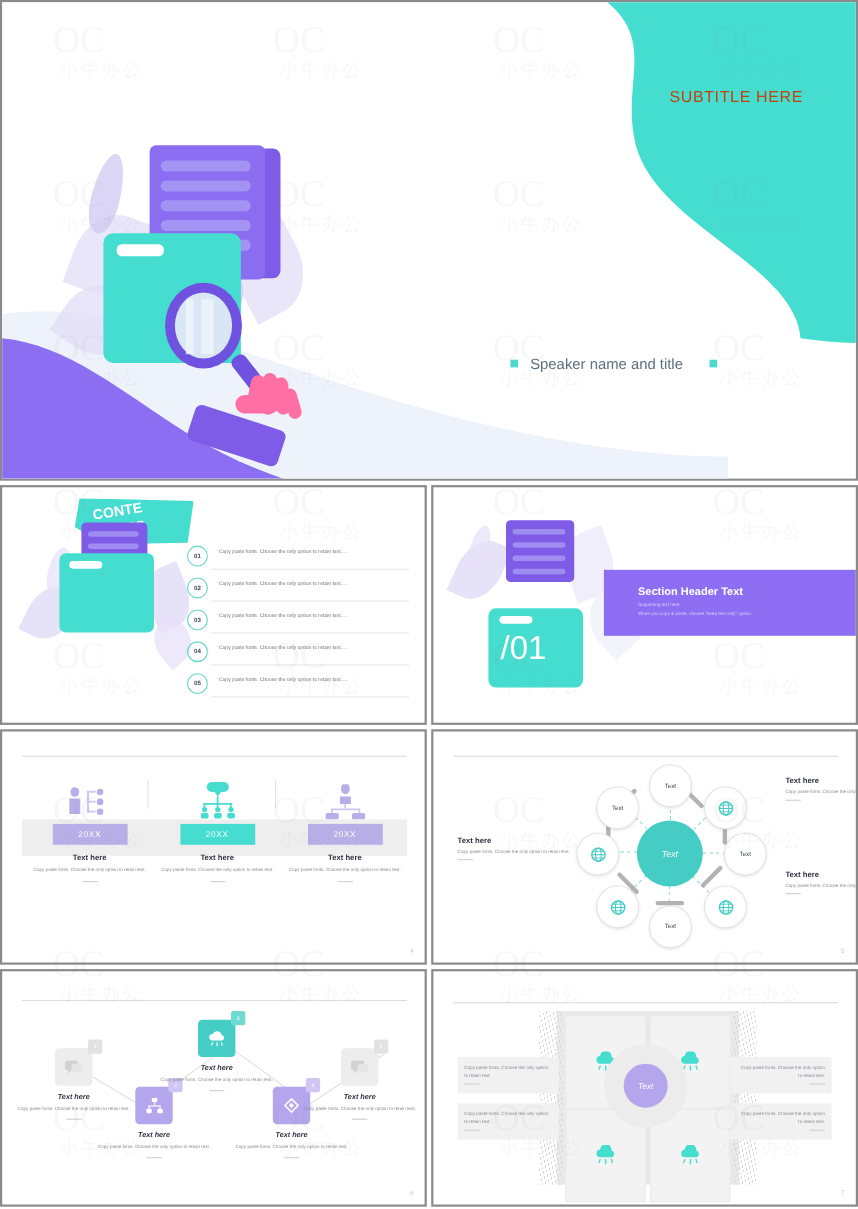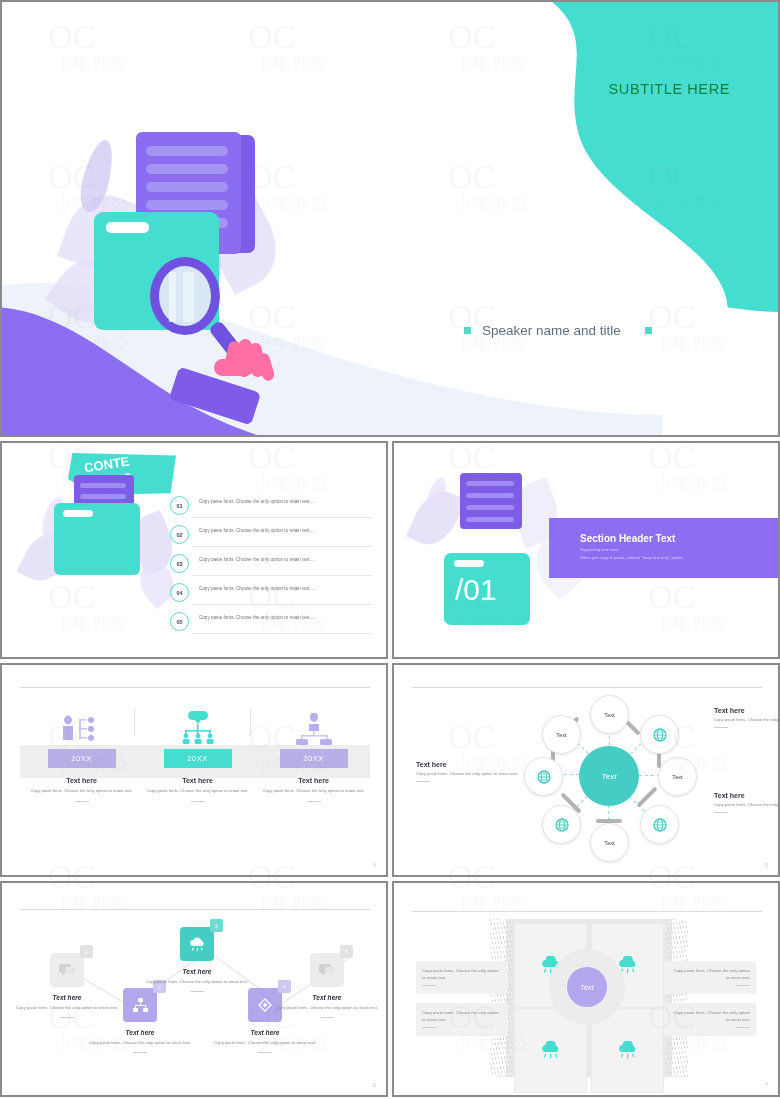--- a/index.html
+++ b/index.html
@@ -36,21 +36,21 @@
   }
   .s1-lightblue{position:absolute;left:-40px;bottom:-20px;width:700px;height:200px;
       background:#eef2fa;
       clip-path:path("M 0 40 C 120 0 260 70 400 110 C 520 145 620 160 700 160 L 700 200 L 0 200 Z");
       z-index:1;}
   .s1-purple{z-index:2;}
 
   .logo-box{position:absolute;left:64px;top:38px;background:#ff8fc4;
      padding:6px 13px 7px;z-index:20;}
   .logo-box span{color:#fff;font-size:19px;letter-spacing:.4px;}
-  .s1-sub{position:absolute;right:48px;top:79px;color:#15803d;font-size:14.5px;
+  .s1-sub{position:absolute;right:48px;top:79px;color:#c2410c;font-size:14.5px;
      letter-spacing:.6px;z-index:20;}
   .s1-speaker{position:absolute;left:462px;top:321px;z-index:20;display:flex;align-items:center;gap:11px;}
   .s1-speaker .sq{width:7px;height:7px;background:#4ed9ca;display:inline-block;}
   .s1-speaker .sq2{margin-left:13px;}
   .s1-speaker .nm{color:#5c7080;font-size:13.5px;}
 
   
   .illus{position:absolute;left:60px;top:105px;width:300px;height:300px;z-index:10;}
   .leaf{position:absolute;background:#cfc8f2;border-radius:60% 0 60% 0;opacity:.75;}
   .leaf.lt{background:#e3ddf7;}

